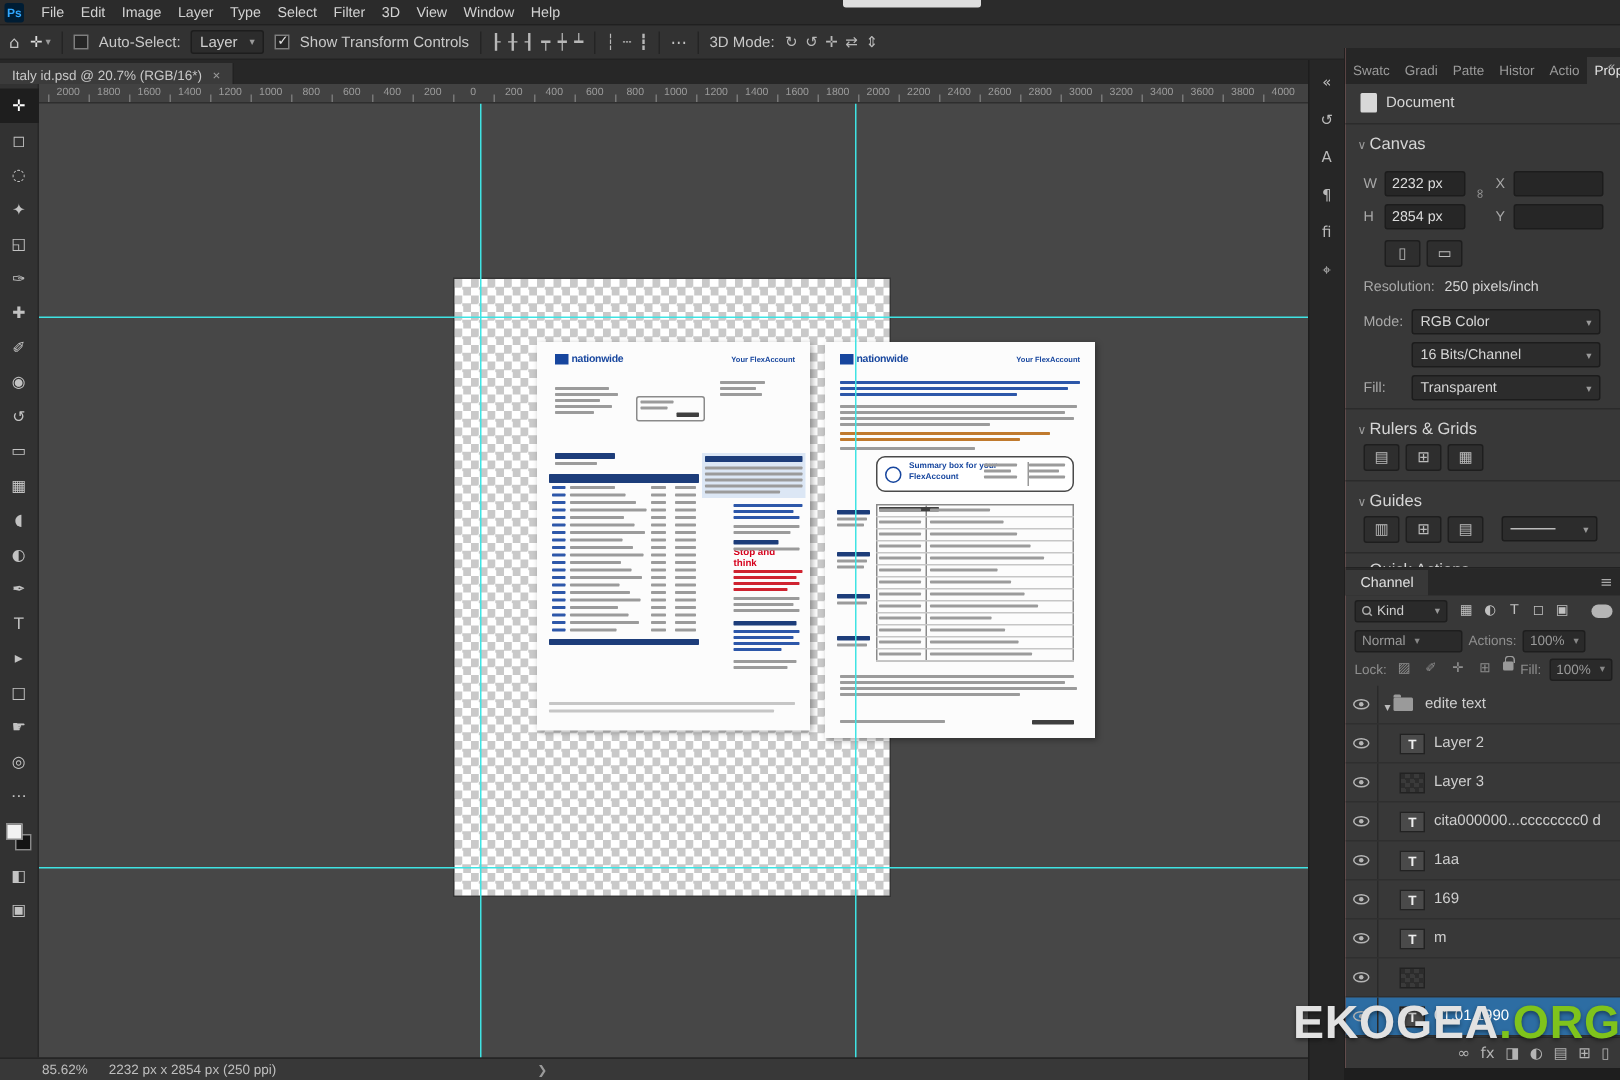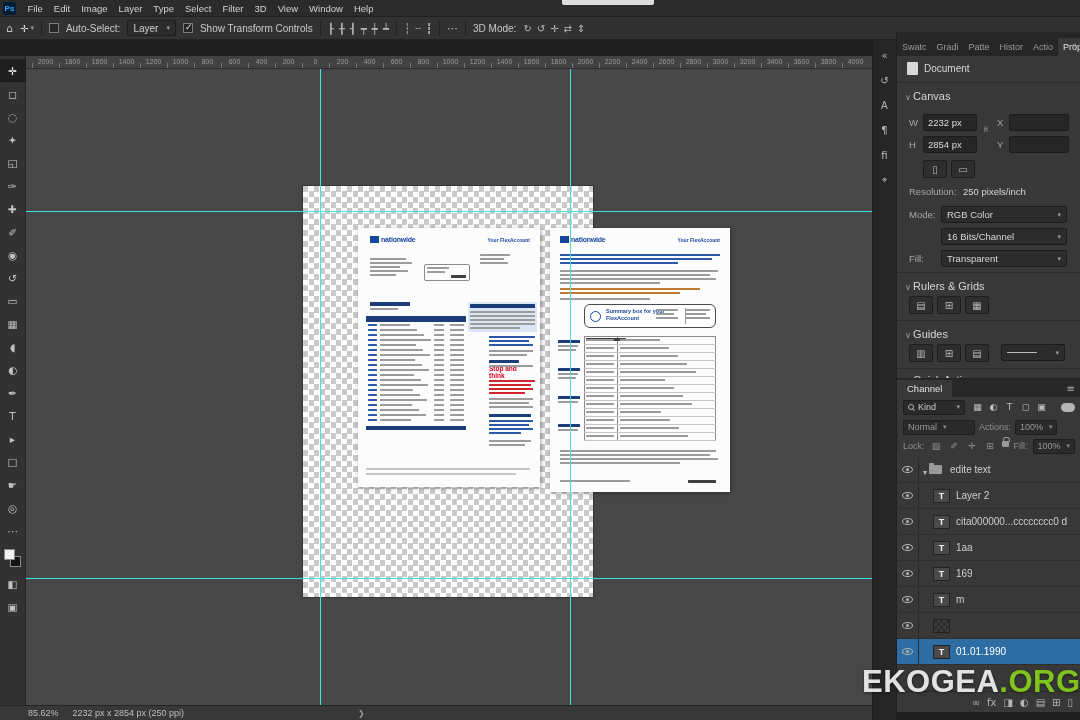--- a/index.html
+++ b/index.html
@@ -195,20 +195,26 @@
     <span>3D Mode:</span>
     <span class="igroup" id="m3d-icons">
         <span class="aicon gly">↻</span>
         <span class="aicon gly">↺</span>
         <span class="aicon gly">✛</span>
         <span class="aicon gly">⇄</span>
         <span class="aicon gly">⇕</span>
       </span>
   </div>
 
+  <div class="tabbar">
+    <div class="doctab">
+      <span class="tabtitle">Italy id.psd @ 20.7% (RGB/16*)</span>
+      <span class="tabclose">×</span>
+    </div>
+  </div>
 
   <div class="toolbar">
     <div id="tools">
         <div class="tool gly active">✛</div>
         <div class="tool gly">◻</div>
         <div class="tool gly">◌</div>
         <div class="tool gly">✦</div>
         <div class="tool gly">◱</div>
         <div class="tool gly">✑</div>
         <div class="tool gly">✚</div>
@@ -645,20 +651,27 @@
             <span class="eyebox">
               <i class="eye"></i>
             </span>
             <span class="thumb tthumb">T</span>
             <span class="lname">Layer 2</span>
           </div>
           <div class="lrow">
             <span class="eyebox">
               <i class="eye"></i>
             </span>
+            <span class="thumb ithumb"></span>
+            <span class="lname">Layer 3</span>
+          </div>
+          <div class="lrow">
+            <span class="eyebox">
+              <i class="eye"></i>
+            </span>
             <span class="thumb tthumb">T</span>
             <span class="lname">cita000000...cccccccc0 d</span>
           </div>
           <div class="lrow">
             <span class="eyebox">
               <i class="eye"></i>
             </span>
             <span class="thumb tthumb">T</span>
             <span class="lname">1aa</span>
           </div>

